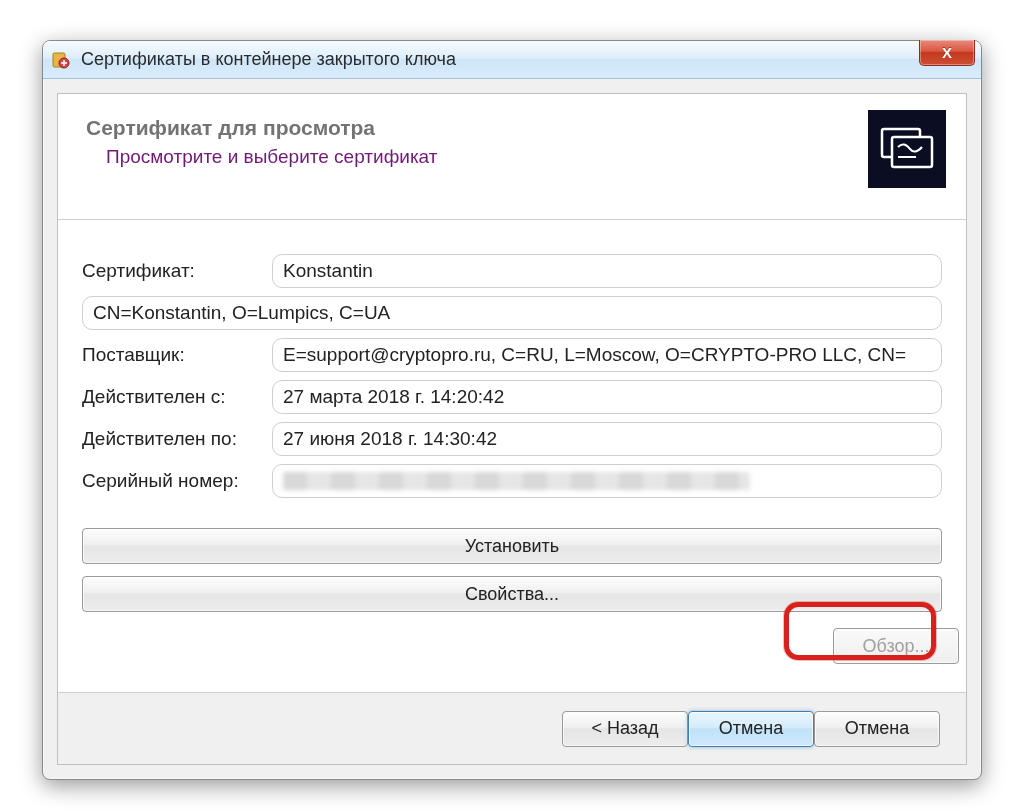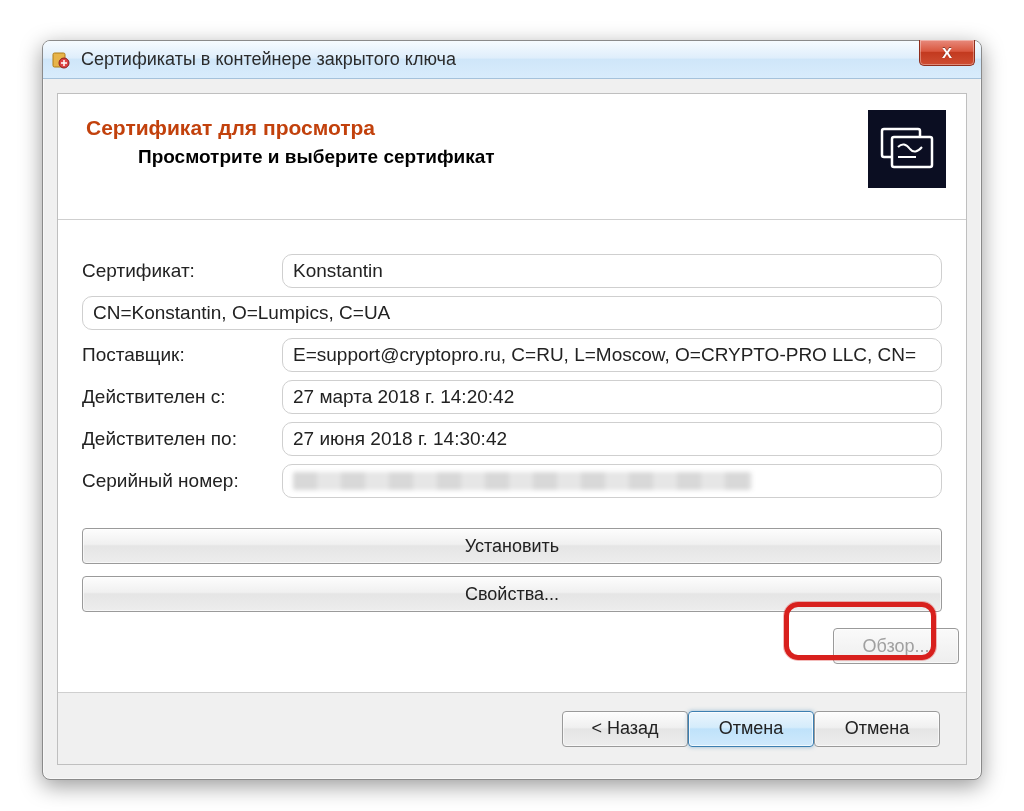--- a/index.html
+++ b/index.html
@@ -64,44 +64,42 @@
     }
     .header {
       padding: 22px 28px 0 28px;
       border-bottom: 1px solid #cfcfcf;
       height: 126px;
       position: relative;
     }
     .header h2 {
       font-size: 21px;
       font-weight: 700;
-      color: #c2410c;
+      color: #737373;
       margin-bottom: 6px;
     }
     .header .subtitle {
       font-size: 19px;
-      color: #000000;
-      margin-left: 52px;
-      font-weight: bold;
+      color: #701a75;
+      margin-left: 20px;
     }
     .header-icon {
       position: absolute;
       right: 20px; top: 16px;
       width: 78px; height: 78px;
       background: #0b0e22;
       display: flex; align-items: center; justify-content: center;
     }
     .header-icon svg { width: 62px; height: 52px; }
     .form {
       padding: 34px 24px 0 24px;
     }
     .row {
       display: flex; align-items: center;
       margin-bottom: 8px;
-      gap: 10px;
     }
     .row .label {
       width: 190px;
       font-size: 19px;
       color: #222;
       flex-shrink: 0;
     }
     .row .field {
       flex: 1;
       height: 34px;

